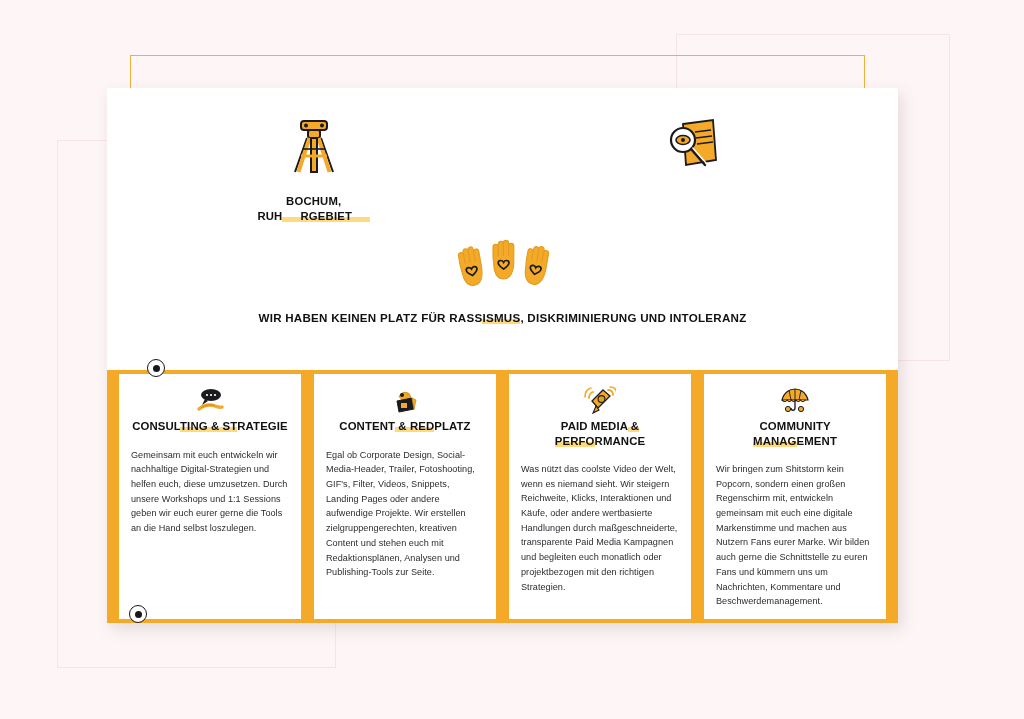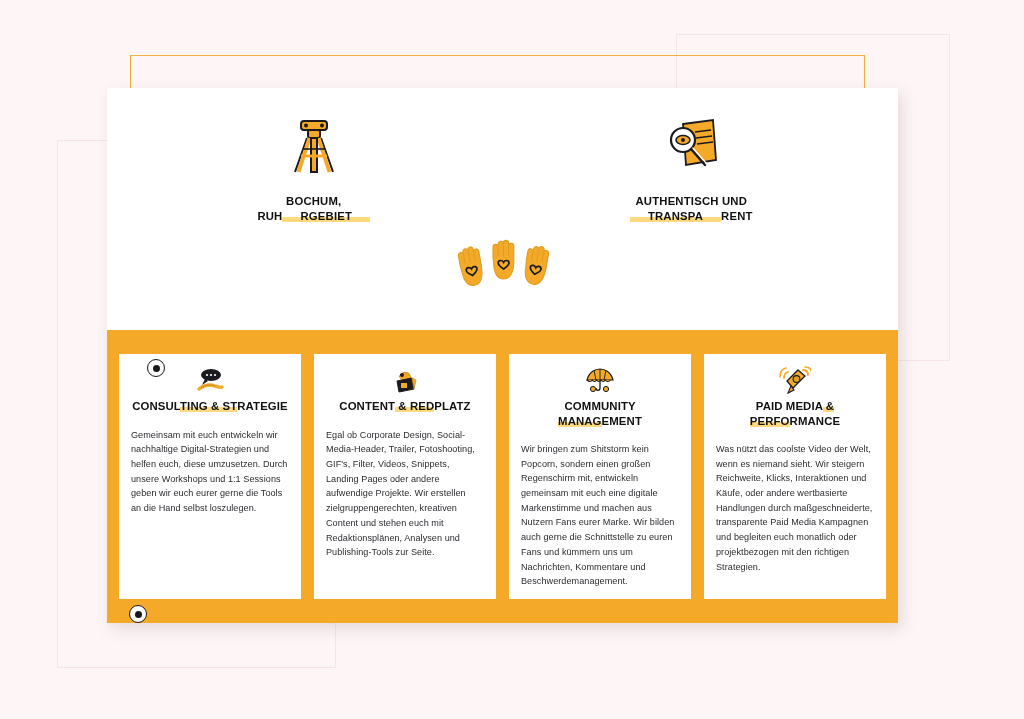--- a/index.html
+++ b/index.html
@@ -130,21 +130,21 @@
     border-radius: 50%;
     background: #17171a;
   }
   .badge-upper { left: 40px; top: 271px; }
   .badge-lower { left: 22px; top: 517px; }
 
   
   .services-band {
     flex: 0 0 230px;
     background: #f4a929;
-    padding: 24px 12px;
+    padding: 4px 12px;
     display: flex;
     gap: 13px;
     position: relative;
   }
   .service-card {
     flex: 1 1 0;
     background: #ffffff;
     padding: 12px 12px 10px 12px;
     display: flex;
     flex-direction: column;
@@ -219,23 +219,20 @@
           <svg width="64" height="60" viewBox="0 0 64 60">
             <path d="M24 8 L54 4 L57 44 L27 49 Z" fill="#f4a929" stroke="#1b1b1f" stroke-width="1.8"></path>
             <path d="M36 16 L52 14 M37 22 L53 20 M38 28 L54 26" stroke="#1b1b1f" stroke-width="1.4"></path>
             <circle cx="24" cy="24" r="12" fill="#fff" stroke="#1b1b1f" stroke-width="2.2"></circle>
             <ellipse cx="24" cy="24" rx="7" ry="4.5" fill="#f4a929" stroke="#1b1b1f" stroke-width="1.6"></ellipse>
             <circle cx="24" cy="24" r="2" fill="#1b1b1f"></circle>
             <path d="M32 33 L46 49" stroke="#1b1b1f" stroke-width="2.4" stroke-linecap="round"></path>
             <path d="M33.5 31.5 L47.5 47.5" stroke="#fff" stroke-width="1.2"></path>
           </svg>
         </div>
-        <div class="fact-label">
-          <span>AUTHENTISCH UND </span><span class="hl">TRANSPA</span><span>RENT</span>
-        </div>
       </div>
 
     </div>
   </section>
 
   <section class="solidarity">
     <div class="hands-wrap">
       <svg width="108" height="52" viewBox="0 0 108 52">
 
         <g transform="translate(4,8) rotate(-10 22 22)">
@@ -246,20 +243,23 @@
         <g transform="translate(36,2)">
           <path d="M8 16 L8 6 a2.6 2.6 0 0 1 5.2 0 L13.2 15 L13.2 3 a2.6 2.6 0 0 1 5.2 0 L18.4 15 L18.4 2 a2.6 2.6 0 0 1 5.2 0 L23.6 15 L23.6 5 a2.6 2.6 0 0 1 5.2 0 L28.8 20 c0 10-3 18-10 18 c-7 0-10-7-10-14 Z" fill="#f4a929" stroke="#e09d20" stroke-width="1.1"></path>
           <path d="M18.6 28 c-3.4-2.4-5.4-4-5.4-6 c0-1.5 1.2-2.5 2.5-2.5 c1.1 0 2.3 0.7 2.9 1.9 c0.6-1.2 1.8-1.9 2.9-1.9 c1.3 0 2.5 1 2.5 2.5 c0 2-2 3.6-5.4 6 Z" fill="none" stroke="#1b1b1f" stroke-width="1.7"></path>
         </g>
 
         <g transform="translate(68,8) rotate(10 22 22)">
           <path d="M8 16 L8 6 a2.6 2.6 0 0 1 5.2 0 L13.2 15 L13.2 3 a2.6 2.6 0 0 1 5.2 0 L18.4 15 L18.4 2 a2.6 2.6 0 0 1 5.2 0 L23.6 15 L23.6 5 a2.6 2.6 0 0 1 5.2 0 L28.8 20 c0 10-3 18-10 18 c-7 0-10-7-10-14 Z" fill="#f4a929" stroke="#e09d20" stroke-width="1.1"></path>
           <path d="M18.6 28 c-3.4-2.4-5.4-4-5.4-6 c0-1.5 1.2-2.5 2.5-2.5 c1.1 0 2.3 0.7 2.9 1.9 c0.6-1.2 1.8-1.9 2.9-1.9 c1.3 0 2.5 1 2.5 2.5 c0 2-2 3.6-5.4 6 Z" fill="none" stroke="#1b1b1f" stroke-width="1.7"></path>
         </g>
       </svg>
+    </div>
+    <div class="solidarity-text">
+      <span>WIR HABEN KEINEN PLATZ FÜR RASS</span><span class="hl">ISMUS</span><span>, DISKRIMINIERUNG UND INTOLERANZ</span>
     </div>
   </section>
 
   <section class="services-band">
 
     <article class="service-card">
       <div class="service-icon">
         <svg width="30" height="28" viewBox="0 0 30 28">
           <ellipse cx="16" cy="8" rx="10" ry="6" fill="#1b1b1f"></ellipse>
           <path d="M10 12 L7 18 L13 14 Z" fill="#1b1b1f"></path>
@@ -288,51 +288,51 @@
         </svg>
       </div>
       <h3 class="service-title">
         <span>CONTENT</span><span class="hl"> &amp; RED</span><span>PLATZ</span>
       </h3>
       <p class="service-body">Egal ob Corporate Design, Social-Media-Header, Trailer, Fotoshooting, GIF's, Filter, Videos, Snippets, Landing Pages oder andere aufwendige Projekte. Wir erstellen zielgruppengerechten, kreativen Content und stehen euch mit Redaktionsplänen, Analysen und Publishing-Tools zur Seite.</p>
     </article>
 
     <article class="service-card">
       <div class="service-icon">
-        <svg width="32" height="28" viewBox="0 0 32 28">
-          <path d="M3 13 C5 5 11 2 16 2 C21 2 27 5 29 13 Z" fill="#f4a929" stroke="#1b1b1f" stroke-width="1.2"></path>
-          <path d="M3 13 c2 2 4 2 5.2 0 c1.2 2 3.2 2 4.4 0 c1.2 2 3.2 2 4.4 0 c1.2 2 3.2 2 4.4 0 c1.2 2 3.4 2 5.2 0" fill="#f4a929" stroke="#1b1b1f" stroke-width="1.1"></path>
-          <path d="M10 3 L12 13 M16 2 L16 13 M22 3 L20 13" stroke="#1b1b1f" stroke-width="0.9"></path>
-          <path d="M16 13 L16 21 c0 3-4 3-4 0" stroke="#1b1b1f" stroke-width="1.3" fill="none"></path>
-          <circle cx="9" cy="22" r="2.6" fill="#f4a929" stroke="#1b1b1f" stroke-width="1"></circle>
-          <circle cx="22" cy="22" r="2.6" fill="#f4a929" stroke="#1b1b1f" stroke-width="1"></circle>
-        </svg>
-      </div>
-      <h3 class="service-title">
-        <span>COMMUNITY</span><span class="hl"> MANAG</span><span>EMENT</span>
-      </h3>
-      <p class="service-body">Wir bringen zum Shitstorm kein Popcorn, sondern einen großen Regenschirm mit, entwickeln gemeinsam mit euch eine digitale Markenstimme und machen aus Nutzern Fans eurer Marke. Wir bilden auch gerne die Schnittstelle zu euren Fans und kümmern uns um Nachrichten, Kommentare und Beschwerdemanagement.</p>
-    </article>
-
-    <article class="service-card">
-      <div class="service-icon">
         <svg width="32" height="30" viewBox="0 0 32 30">
           <path d="M19 4 L26 10 L14 22 L8 15 Z" fill="#f4a929" stroke="#1b1b1f" stroke-width="1.3"></path>
           <circle cx="17.5" cy="13" r="3.4" fill="#e0a020" stroke="#1b1b1f" stroke-width="1.1"></circle>
           <path d="M12 20 L9 27 L15 24 Z" fill="#f4a929" stroke="#1b1b1f" stroke-width="1.1"></path>
           <path d="M24 4 c3 0 5 2 5 5" stroke="#f4a929" stroke-width="1.8" fill="none" stroke-linecap="round"></path>
           <path d="M26 1 c5 0 7 3 7 8" stroke="#f4a929" stroke-width="1.6" fill="none" stroke-linecap="round"></path>
           <path d="M9 6 c-3 1-4 3-4 6" stroke="#f4a929" stroke-width="1.8" fill="none" stroke-linecap="round"></path>
           <path d="M7 2 c-4 1-6 5-6 9" stroke="#f4a929" stroke-width="1.6" fill="none" stroke-linecap="round"></path>
         </svg>
       </div>
       <h3 class="service-title">
         <span>PAID MEDIA</span><span class="hl"> &amp; PERFO</span><span>RMANCE</span>
       </h3>
       <p class="service-body">Was nützt das coolste Video der Welt, wenn es niemand sieht. Wir steigern Reichweite, Klicks, Interaktionen und Käufe, oder andere wertbasierte Handlungen durch maßgeschneiderte, transparente Paid Media Kampagnen und begleiten euch monatlich oder projektbezogen mit den richtigen Strategien.</p>
     </article>
 
+    <article class="service-card">
+      <div class="service-icon">
+        <svg width="32" height="28" viewBox="0 0 32 28">
+          <path d="M3 13 C5 5 11 2 16 2 C21 2 27 5 29 13 Z" fill="#f4a929" stroke="#1b1b1f" stroke-width="1.2"></path>
+          <path d="M3 13 c2 2 4 2 5.2 0 c1.2 2 3.2 2 4.4 0 c1.2 2 3.2 2 4.4 0 c1.2 2 3.2 2 4.4 0 c1.2 2 3.4 2 5.2 0" fill="#f4a929" stroke="#1b1b1f" stroke-width="1.1"></path>
+          <path d="M10 3 L12 13 M16 2 L16 13 M22 3 L20 13" stroke="#1b1b1f" stroke-width="0.9"></path>
+          <path d="M16 13 L16 21 c0 3-4 3-4 0" stroke="#1b1b1f" stroke-width="1.3" fill="none"></path>
+          <circle cx="9" cy="22" r="2.6" fill="#f4a929" stroke="#1b1b1f" stroke-width="1"></circle>
+          <circle cx="22" cy="22" r="2.6" fill="#f4a929" stroke="#1b1b1f" stroke-width="1"></circle>
+        </svg>
+      </div>
+      <h3 class="service-title">
+        <span>COMMUNITY</span><span class="hl"> MANAG</span><span>EMENT</span>
+      </h3>
+      <p class="service-body">Wir bringen zum Shitstorm kein Popcorn, sondern einen großen Regenschirm mit, entwickeln gemeinsam mit euch eine digitale Markenstimme und machen aus Nutzern Fans eurer Marke. Wir bilden auch gerne die Schnittstelle zu euren Fans und kümmern uns um Nachrichten, Kommentare und Beschwerdemanagement.</p>
+    </article>
+
   </section>
 
   <div class="badge-circle badge-upper"></div>
   <div class="badge-circle badge-lower"></div>
 
 </div>
 
 </body></html>

